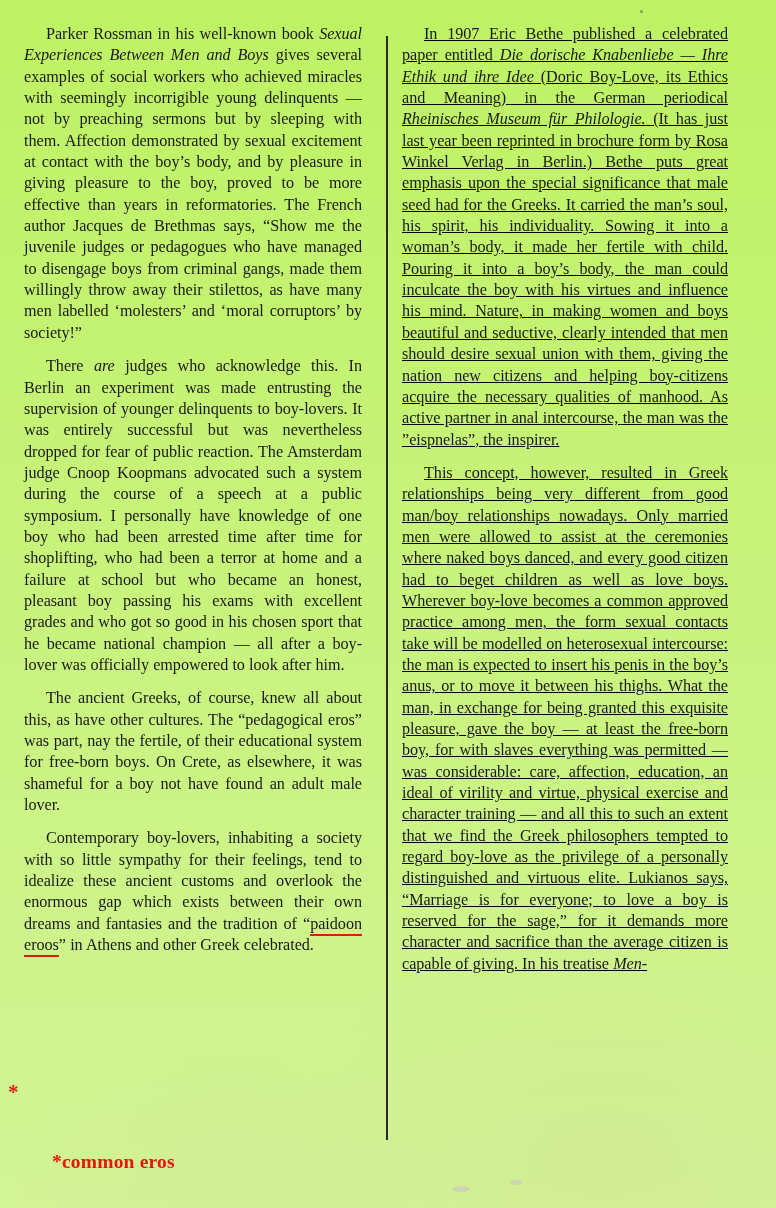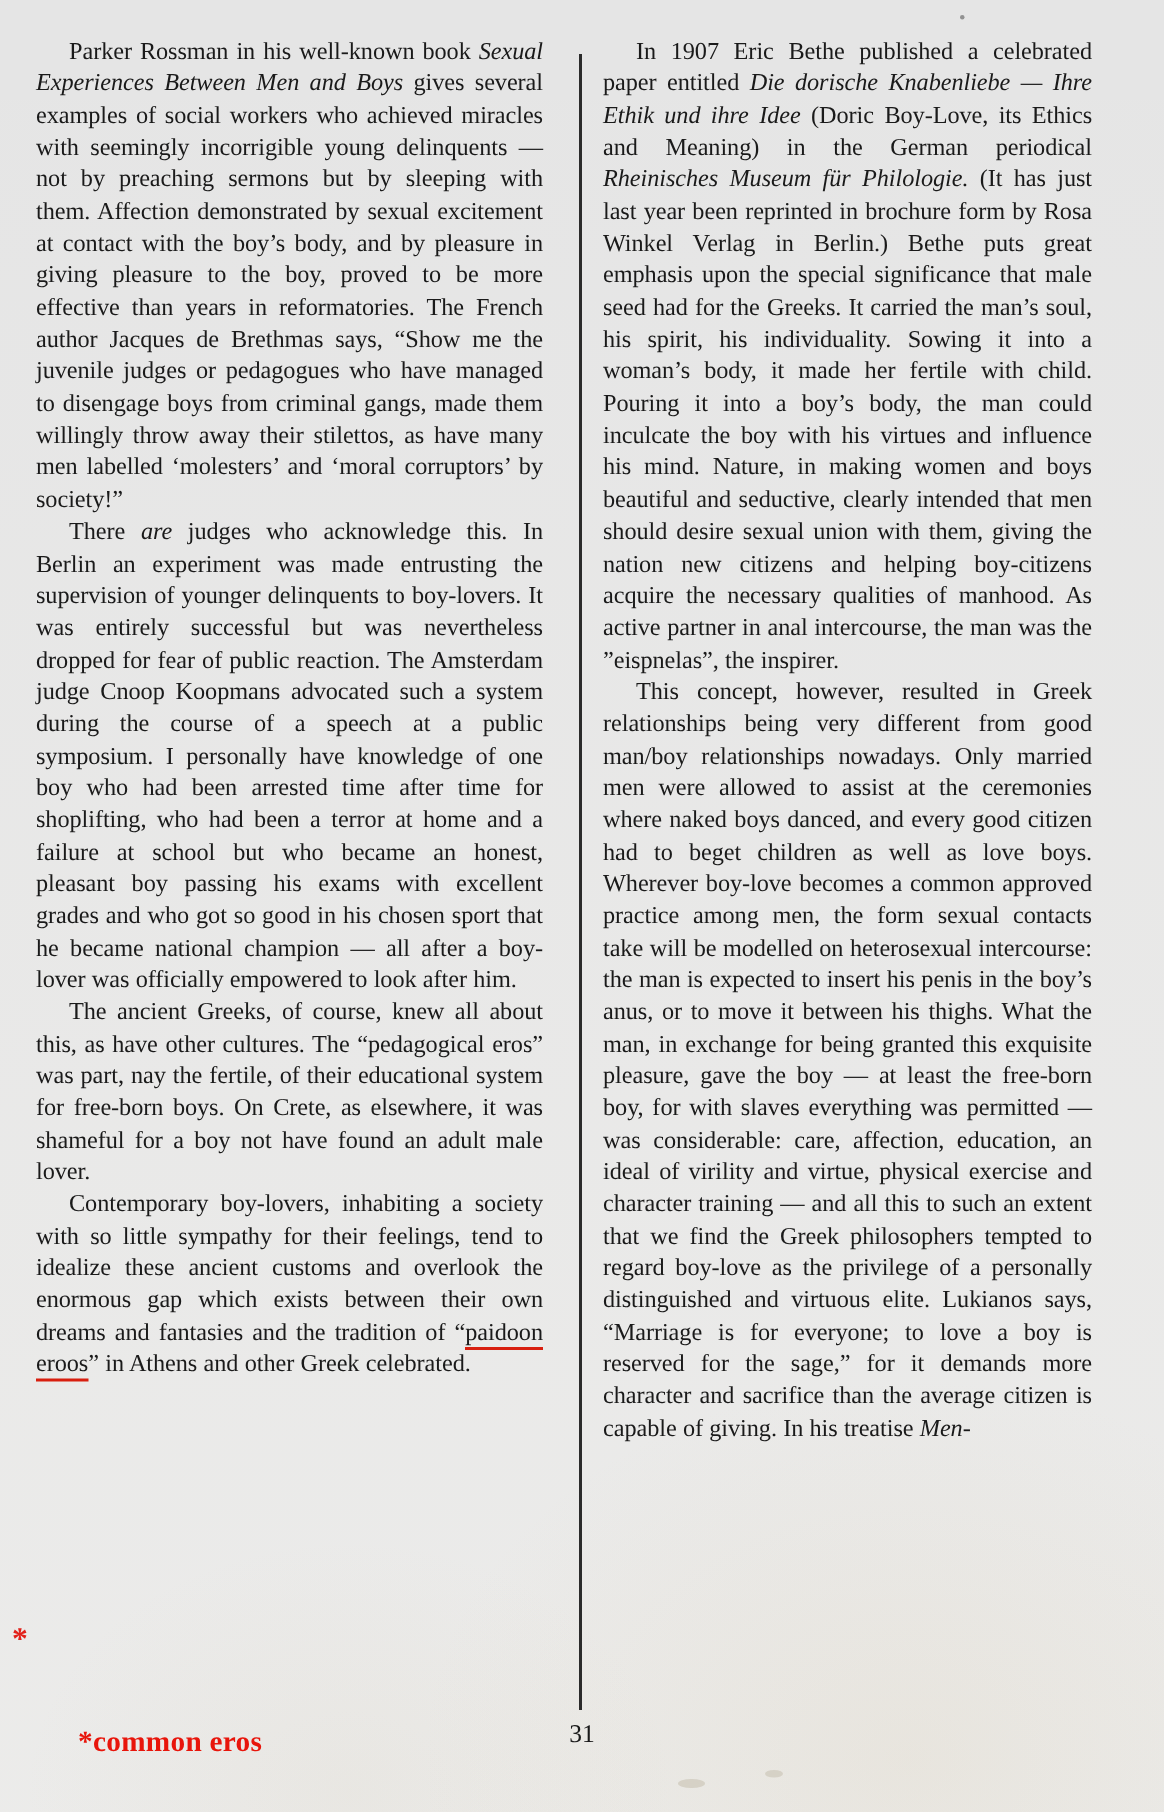--- a/index.html
+++ b/index.html
@@ -42,21 +42,21 @@
     left: 24px;
     width: 728px;
     display: flex;
     gap: 0;
   }
   .col {
     width: 352px;
     box-sizing: border-box;
   }
   .col-left { padding-right: 14px; }
-  .col-right { padding-left: 26px; }
+  .col-right { padding-left: 26px; text-decoration: underline; }
 
   .divider {
     position: absolute;
     left: 386px;
     top: 36px;
     width: 2px;
     height: 1104px;
     background: #2b2b2b;
   }
 
@@ -64,21 +64,21 @@
     margin: 0;
     font-size: 16.2px;
     line-height: 21.35px;
     text-align: justify;
     text-indent: 22px;
     color: #1a1a1a;
     letter-spacing: -0.05px;
     word-spacing: 0.2px;
     -webkit-font-smoothing: none;
   }
-  p.para + p.para { margin-top: 0px; }
+  p.para + p.para { margin-top: 12px; }
 
   i, em { font-style: italic; }
 
   
   .hl-underline {
     border-bottom: 2.4px solid #d81f0f;
     padding-bottom: 1px;
   }
   .margin-star {
     position: absolute;
@@ -117,21 +117,21 @@
     width: 3px;
     height: 3px;
     background: #6d6d6d;
     border-radius: 50%;
     opacity: .7;
   }
 </style>
 </head>
 <body>
 
-<div class="page" style="background: #e5e5e5;">
+<div class="page" style="background: #bef264;">
 
   <div class="scan-tint"></div>
   <div class="top-speck"></div>
   <div class="stray-mark" style="left:452px;top:1186px;width:18px;height:6px;"></div>
   <div class="stray-mark" style="left:510px;top:1180px;width:12px;height:5px;"></div>
 
   <div class="divider"></div>
 
   <div class="columns">
 
@@ -144,15 +144,14 @@
 
     <div class="col col-right">
       <p class="para"><span>In 1907 Eric Bethe published a celebrated paper entitled </span><i>Die dorische Knabenliebe — Ihre Ethik und ihre Idee</i><span> (Doric Boy-Love, its Ethics and Meaning) in the German periodical </span><i>Rheinisches Museum für Philologie.</i><span> (It has just last year been reprinted in brochure form by Rosa Winkel Verlag in Berlin.) Bethe puts great emphasis upon the special significance that male seed had for the Greeks. It carried the man’s soul, his spirit, his individuality. Sowing it into a woman’s body, it made her fertile with child. Pouring it into a boy’s body, the man could inculcate the boy with his virtues and influence his mind. Nature, in making women and boys beautiful and seductive, clearly intended that men should desire sexual union with them, giving the nation new citizens and helping boy-citizens acquire the necessary qualities of manhood. As active partner in anal intercourse, the man was the ”eispnelas”, the inspirer.</span></p>
       <p class="para"><span>This concept, however, resulted in Greek relationships being very different from good man/boy relationships nowadays. Only married men were allowed to assist at the ceremonies where naked boys danced, and every good citizen had to beget children as well as love boys. Wherever boy-love becomes a common approved practice among men, the form sexual contacts take will be modelled on heterosexual intercourse: the man is expected to insert his penis in the boy’s anus, or to move it between his thighs. What the man, in exchange for being granted this exquisite pleasure, gave the boy — at least the free-born boy, for with slaves everything was permitted — was considerable: care, affection, education, an ideal of virility and virtue, physical exercise and character training — and all this to such an extent that we find the Greek philosophers tempted to regard boy-love as the privilege of a personally distinguished and virtuous elite. Lukianos says, “Marriage is for everyone; to love a boy is reserved for the sage,” for it demands more character and sacrifice than the average citizen is capable of giving. In his treatise </span><i>Men-</i></p>
     </div>
 
   </div>
 
   <div class="margin-star">*</div>
   <div class="footnote-note">*common eros</div>
-  <div class="folio">31</div>
 
 </div>
 
 </body></html>

